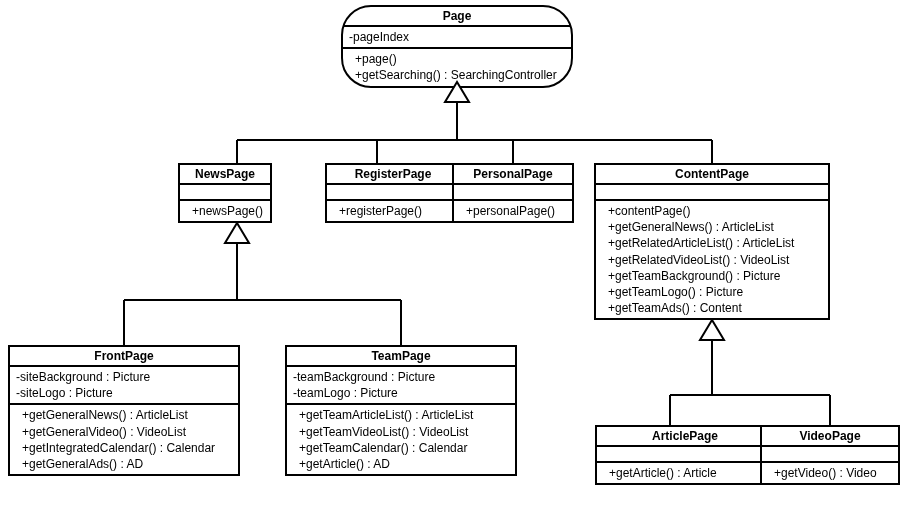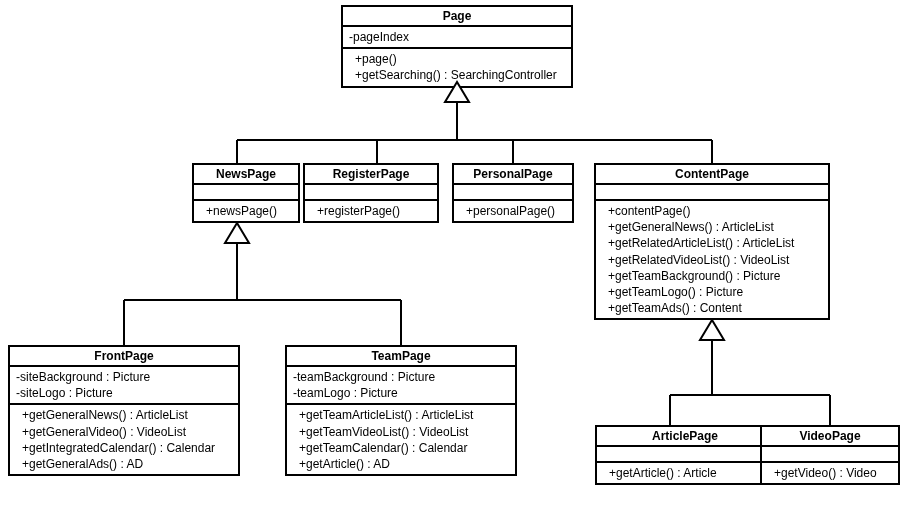--- a/index.html
+++ b/index.html
@@ -42,40 +42,40 @@
     position: absolute;
     left: 0; top: 0;
     width: 904px;
     height: 518px;
     pointer-events: none;
   }
 </style>
 </head>
 <body>
 
-<div class="uml-class" style="left:341px; top:5px; width:232px;">
+<div class="uml-class" style="left:341px; top:5px; width:232px;border-radius:30px;">
   <div class="uml-name">Page</div>
   <div class="uml-attrs">
     <div class="uml-line">-pageIndex</div>
   </div>
   <div class="uml-ops">
     <div class="uml-line">+page()</div>
     <div class="uml-line">+getSearching() : SearchingController</div>
   </div>
 </div>
 
-<div class="uml-class" style="left:192px; top:163px; width:108px;">
+<div class="uml-class" style="left:178px; top:163px; width:94px;">
   <div class="uml-name">NewsPage</div>
   <div class="uml-attrs"></div>
   <div class="uml-ops">
     <div class="uml-line">+newsPage()</div>
   </div>
 </div>
 
-<div class="uml-class" style="left:303px; top:163px; width:136px;">
+<div class="uml-class" style="left:325px; top:163px; width:136px;">
   <div class="uml-name">RegisterPage</div>
   <div class="uml-attrs"></div>
   <div class="uml-ops">
     <div class="uml-line">+registerPage()</div>
   </div>
 </div>
 
 <div class="uml-class" style="left:452px; top:163px; width:122px;">
   <div class="uml-name">PersonalPage</div>
   <div class="uml-attrs"></div>

